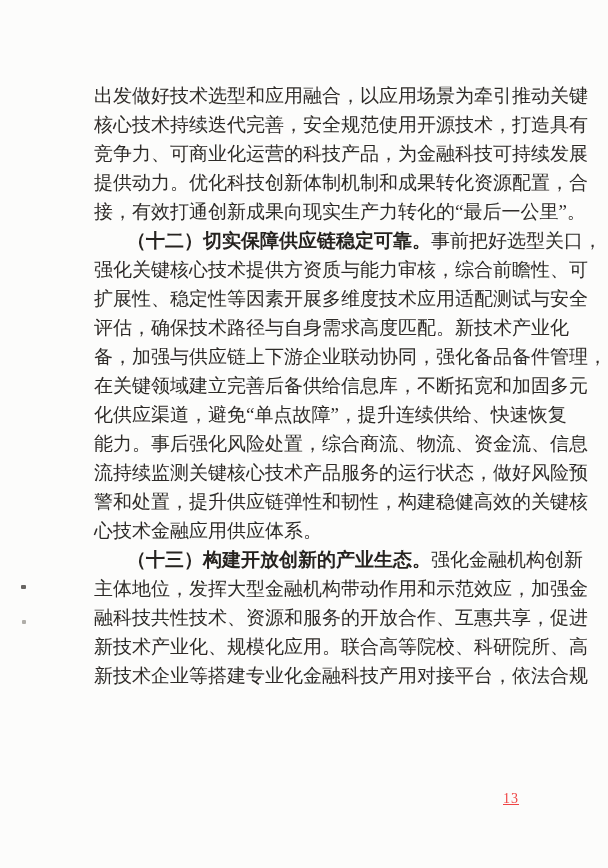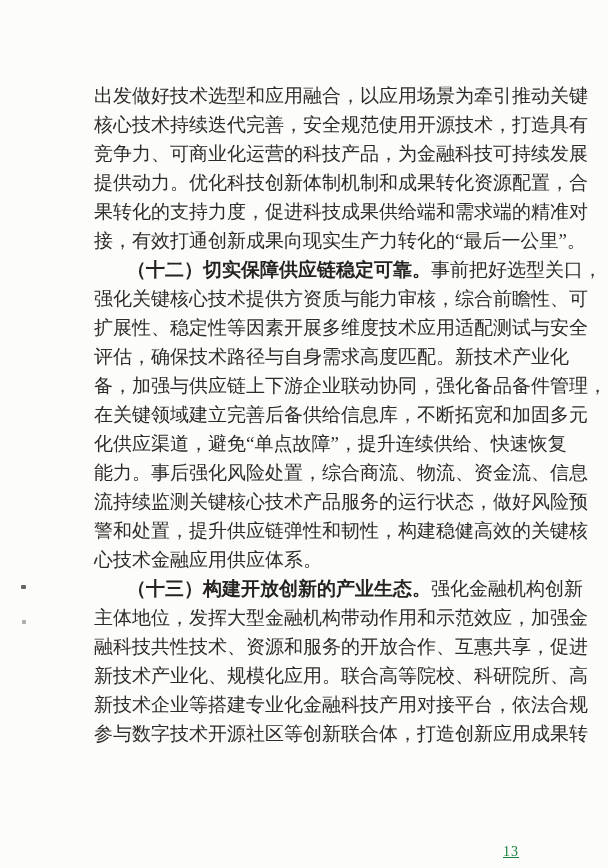--- a/index.html
+++ b/index.html
@@ -37,24 +37,24 @@
     text-align: right;
     text-align-last: left;
   }
   .seg-bold {
     font-weight: bold;
     color: #262320;
   }
   .page-number {
     position: absolute;
     left: 503px;
-    top: 844px;
+    top: 791px;
     font-size: 14px;
     letter-spacing: 1px;
-    color: #15803d;
+    color: #ef4444;
     text-decoration: underline;
   }
   .scan-dot {
     position: absolute;
     border-radius: 1px;
   }
   .scan-dot-1 {
     left: 21px;
     top: 585px;
     width: 5px;
@@ -73,36 +73,34 @@
 </style>
 </head>
 <body>
 
 <div class="page">
   <div class="text-block" id="text-block">
       <div class="line"><span>出发做好技术选型和应用融合，以应用场景为牵引推动关键</span></div>
       <div class="line"><span>核心技术持续迭代完善，安全规范使用开源技术，打造具有</span></div>
       <div class="line"><span>竞争力、可商业化运营的科技产品，为金融科技可持续发展</span></div>
       <div class="line"><span>提供动力。优化科技创新体制机制和成果转化资源配置，合</span></div>
-      <div class="line"><span>果转化的支持力度，促进科技成果供给端和需求端的精准对</span></div>
       <div class="line"><span>接，有效打通创新成果向现实生产力转化的“最后一公里”。</span></div>
       <div class="line indent"><span class="seg-bold">（十二）切实保障供应链稳定可靠。</span><span>事前把好选型关口，</span></div>
       <div class="line"><span>强化关键核心技术提供方资质与能力审核，综合前瞻性、可</span></div>
       <div class="line"><span>扩展性、稳定性等因素开展多维度技术应用适配测试与安全</span></div>
       <div class="line"><span>评估，确保技术路径与自身需求高度匹配。新技术产业化</span></div>
       <div class="line"><span>备，加强与供应链上下游企业联动协同，强化备品备件管理，</span></div>
       <div class="line"><span>在关键领域建立完善后备供给信息库，不断拓宽和加固多元</span></div>
       <div class="line"><span>化供应渠道，避免“单点故障”，提升连续供给、快速恢复</span></div>
       <div class="line"><span>能力。事后强化风险处置，综合商流、物流、资金流、信息</span></div>
       <div class="line"><span>流持续监测关键核心技术产品服务的运行状态，做好风险预</span></div>
       <div class="line"><span>警和处置，提升供应链弹性和韧性，构建稳健高效的关键核</span></div>
       <div class="line no-stretch"><span>心技术金融应用供应体系。</span></div>
       <div class="line indent"><span class="seg-bold">（十三）构建开放创新的产业生态。</span><span>强化金融机构创新</span></div>
       <div class="line"><span>主体地位，发挥大型金融机构带动作用和示范效应，加强金</span></div>
       <div class="line"><span>融科技共性技术、资源和服务的开放合作、互惠共享，促进</span></div>
       <div class="line"><span>新技术产业化、规模化应用。联合高等院校、科研院所、高</span></div>
       <div class="line"><span>新技术企业等搭建专业化金融科技产用对接平台，依法合规</span></div>
-      <div class="line"><span>参与数字技术开源社区等创新联合体，打造创新应用成果转</span></div>
     </div>
   <div class="scan-dot scan-dot-1"></div>
   <div class="scan-dot scan-dot-2"></div>
   <div class="page-number">13</div>
 </div>
 
 </body></html>

